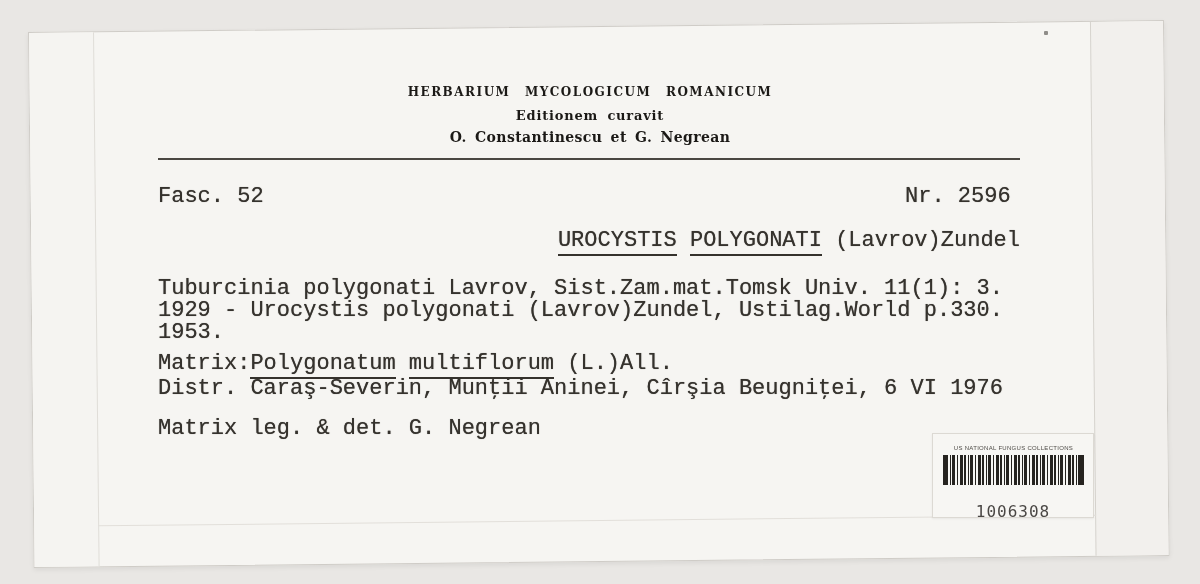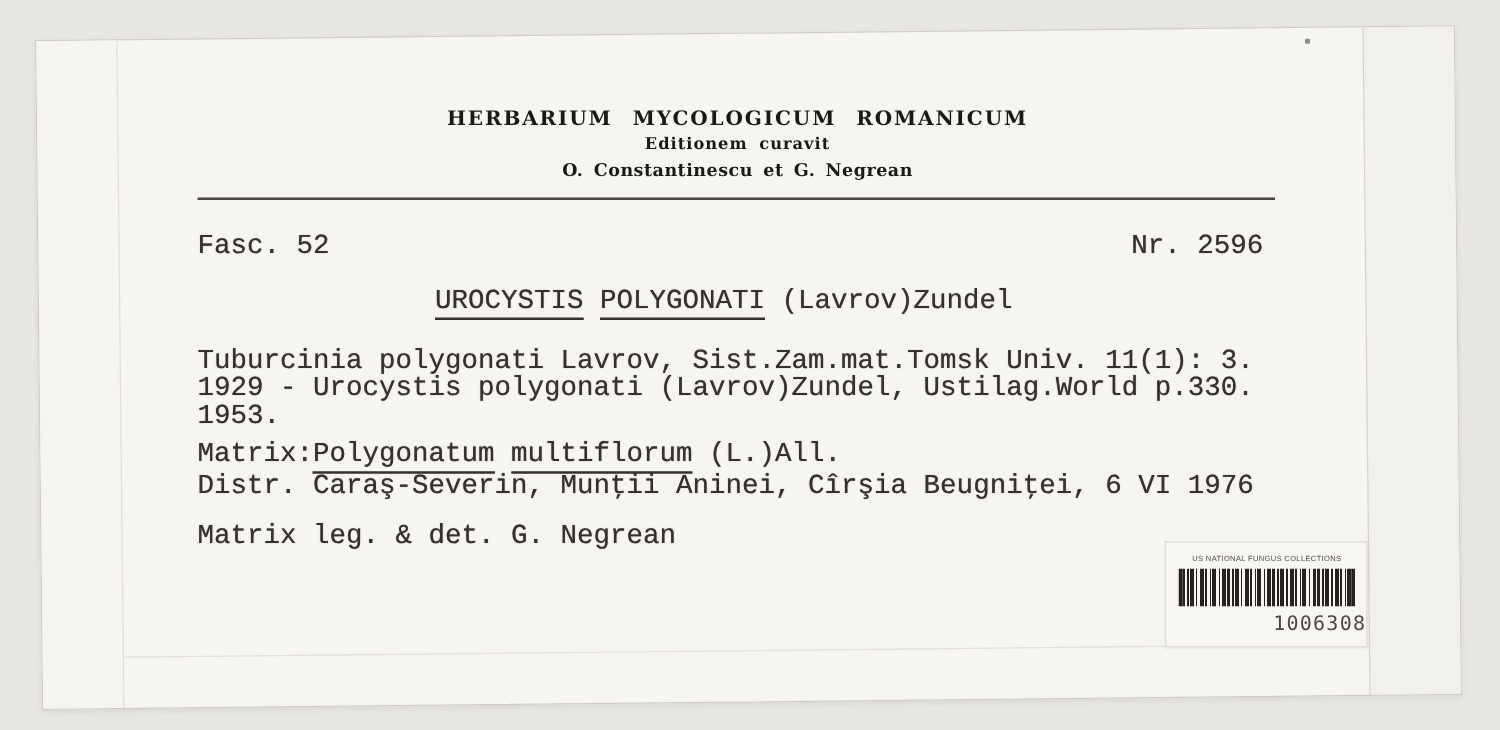--- a/index.html
+++ b/index.html
@@ -34,41 +34,41 @@
   }
   .speck{
     position:absolute;left:1044px;top:31px;width:4px;height:4px;
     background:#8f8d89;border-radius:1px;
   }
 
   
   .content{position:absolute;inset:0;}
   .hdr{position:absolute;left:160px;width:860px;text-align:center;
        font-family:"DejaVu Serif", serif;font-weight:bold;color:#1b1916;}
-  .hdr-title{top:85px;font-size:16px;letter-spacing:1.5px;word-spacing:9px;}
+  .hdr-title{top:85px;font-size:12px;letter-spacing:1.5px;word-spacing:9px;}
   .hdr-sub{top:108px;font-size:13px;letter-spacing:0.8px;word-spacing:4px;}
   .hdr-editors{top:129px;font-size:14px;letter-spacing:0.4px;word-spacing:3px;}
   .hdr-rule{
     position:absolute;left:158px;top:158px;width:862px;height:2px;
     background:#4a4742;
   }
 
   
   .tw{
     position:absolute;
     font-family:"Liberation Mono", monospace;
     font-weight:400;
     font-size:22px;
     color:#35322d;
     white-space:nowrap;
     text-shadow:0 0 0.7px rgba(45,42,38,0.75);
   }
   .fasc{left:158px;top:184px;}
   .nr{left:905px;top:184px;}
-  .sp-title{left:148px;top:228px;width:862px;text-align:center;}
+  .sp-title{left:158px;top:228px;width:862px;text-align:right;}
   .uw{border-bottom:2px solid #35322d;padding-bottom:1px;}
   .gap{margin-left:13.2px;}
   .syn1{left:158px;top:276px;text-align:right;}
   .syn2{left:158px;top:298px;}
   .syn3{left:158px;top:320px;}
   .matrix{left:158px;top:351px;}
   .distr{left:158px;top:376px;}
   .mleg{left:158px;top:416px;}
   .fdet{left:158px;top:438px;}
 
@@ -90,21 +90,21 @@
     margin:2px auto 0 auto;width:135px;height:30px;
     border-left:3px solid #26231f;border-right:3px solid #26231f;
     background:repeating-linear-gradient(90deg,
       #26231f 0 2px, transparent 2px 4px,
       #26231f 4px 5px, transparent 5px 6px,
       #26231f 6px 9px, transparent 9px 11px,
       #26231f 11px 12px, transparent 12px 14px,
       #26231f 14px 17px, transparent 17px 18px);
   }
   .sticker-num{
-    text-align:right;margin-top:4px;
+    text-align:center;margin-top:17px;
     font-family:"DejaVu Sans Mono", monospace;
     font-size:16px;letter-spacing:1px;color:#4a4744;
   }
 </style>
 </head>
 <body>
 
 <div class="scan">
 
   <div class="paper">

